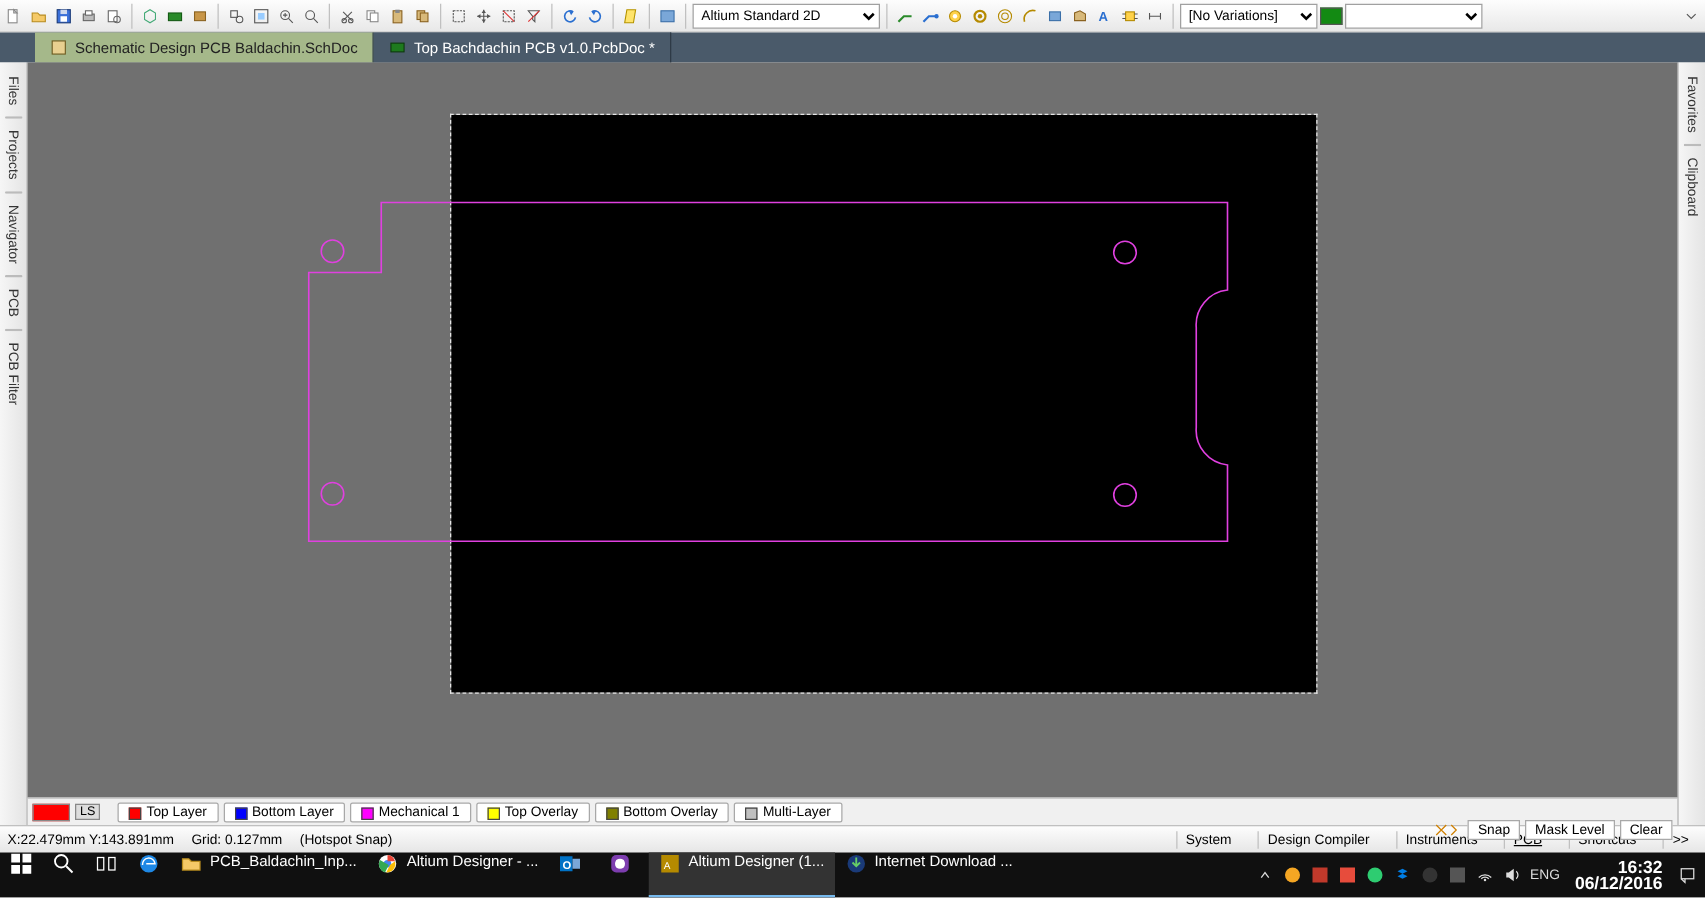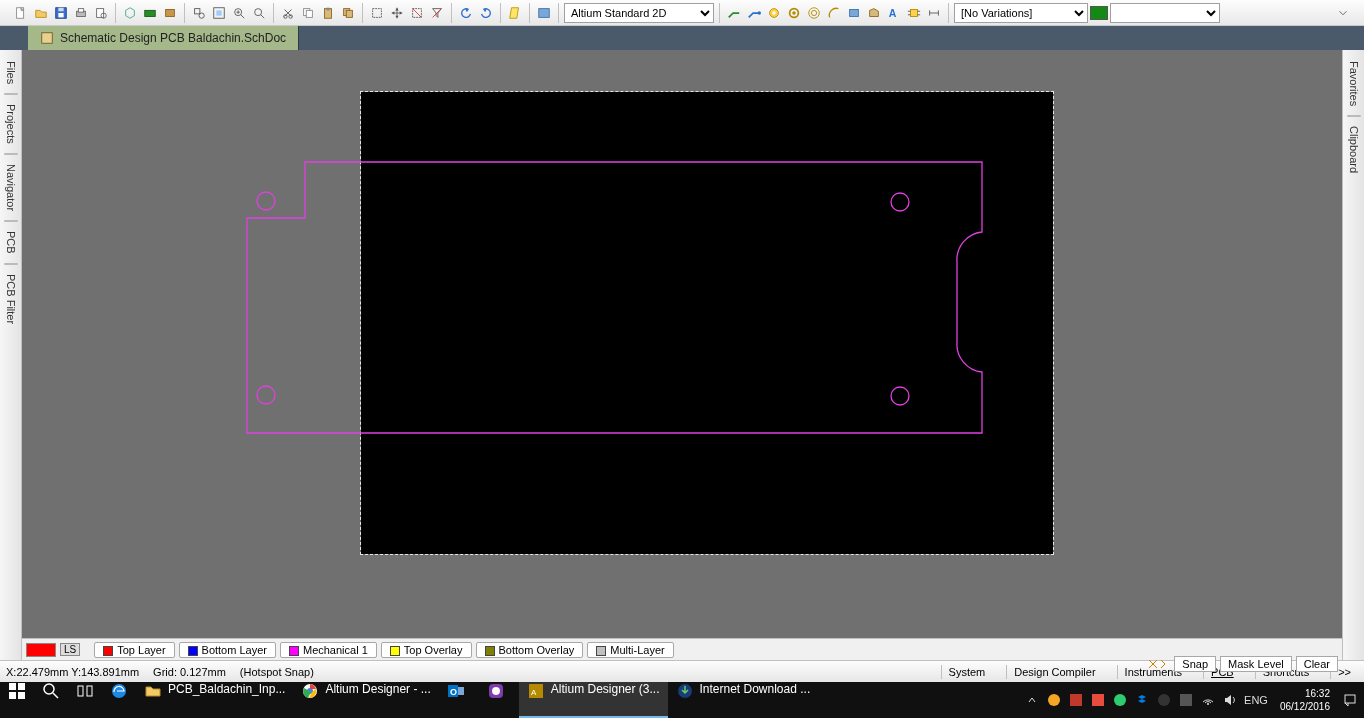--- a/index.html
+++ b/index.html
@@ -1,26 +1,26 @@
 <!DOCTYPE html>
 <html><head>
 <meta charset="utf-8">
 <style>
 * { box-sizing: border-box; margin: 0; padding: 0; font-family: "Segoe UI", Tahoma, sans-serif; }
 html, body { width: 1364px; height: 718px; overflow: hidden; background: #f0f0f0; }
 .app { width: 1364px; height: 718px; display: flex; flex-direction: column; }
 
 
-.toolbar { height: 26px; background: linear-gradient(#fdfdfd,#e8e8e8); border-bottom: 1px solid #c9c9c9; display: flex; align-items: center; padding: 0 12px; gap: 2px; font-size: 11px; }
+.toolbar { height: 26px; background: linear-gradient(#fdfdfd,#e8e8e8); border-bottom: 1px solid #c9c9c9; display: flex; align-items: center; padding: 0 2px; gap: 2px; font-size: 11px; }
 .tb-sep { width: 1px; height: 20px; background: #c0c0c0; margin: 0 3px; }
 .tb-btn { width: 18px; height: 18px; display: flex; align-items: center; justify-content: center; border: 1px solid transparent; border-radius: 2px; cursor: pointer; }
 .tb-btn svg { width: 14px; height: 14px; }
 .tb-combo { height: 20px; border: 1px solid #a0a0a0; background: #fff; font-size: 11px; padding: 0 2px; }
 .tb-combo.wide { width: 150px; }
-.tb-combo.med { width: 134px; }
+.tb-combo.med { width: 110px; }
 .tb-combo.narrow { width: 110px; }
 .tb-swatch { width: 18px; height: 14px; border: 1px solid #555; background: #138a13; }
 
 
 .tabrow { height: 24px; background: #4a5a6a; display: flex; align-items: stretch; padding-left: 28px; }
 .doc-tab { display: flex; align-items: center; gap: 6px; padding: 0 12px; font-size: 12px; color: #fff; border-right: 1px solid #2e3a46; cursor: pointer; }
 .doc-tab.inactive { background: #a5b88a; color: #222; }
 .doc-tab.active { background: #4a5a6a; color: #fff; }
 .doc-tab .doc-ico { width: 14px; height: 14px; }
 
@@ -51,21 +51,21 @@
 .statusbar .sp { flex: 1; }
 .statusbar .sb-btn { padding: 1px 7px; border-left: 1px solid #c0c0c0; cursor: pointer; text-align: right; }
 .statusbar .sb-btn:first-of-type { border-left: none; }
 
 
 .taskbar { height: 36px; background: #101010; display: flex; align-items: center; color: #fff; font-size: 12px; }
 .taskbar .tb-item { height: 36px; padding: 0 8px; display: flex; align-items: flex-start; gap: 6px; cursor: pointer; }
 .taskbar .tb-item.active { background: #333; border-bottom: 2px solid #76b9ed; }
 .taskbar .tray { margin-left: auto; display: flex; align-items: center; gap: 6px; padding-right: 6px; }
 .taskbar .tray .ico { width: 16px; height: 16px; display: flex; align-items: center; justify-content: center; font-size: 11px; color: #ddd; }
-.taskbar .clock { text-align: right; font-size: 10px; line-height: 13px; padding: 0 6px; }
+.taskbar .clock { text-align: right; font-size: 14px; line-height: 13px; padding: 0 6px; font-weight: bold; }
 .taskbar .ticon { width: 18px; height: 18px; display:flex; align-items:center; justify-content:center; }
 
 </style>
 </head>
 <body>
 
 <div class="app">
 
   <div class="toolbar">
     <div class="tb-btn">
@@ -297,20 +297,26 @@
         </svg>
       </div>
   </div>
 
   <div class="tabrow">
     <div class="doc-tab inactive">
       <svg class="doc-ico" viewBox="0 0 16 16">
           <rect x="2" y="2" width="12" height="12" fill="#e8d090" stroke="#6b5a20"></rect>
         </svg>
       <span>Schematic Design PCB Baldachin.SchDoc</span>
+    </div>
+    <div class="doc-tab active">
+      <svg class="doc-ico" viewBox="0 0 16 16">
+          <rect x="2" y="4" width="12" height="8" fill="#1e7a1e" stroke="#0c3a0c"></rect>
+        </svg>
+      <span>Top Bachdachin PCB v1.0.PcbDoc *</span>
     </div>
   </div>
 
   <div class="middle">
     <div class="side-tabs">
       <div class="vtab">Files</div>
       <div class="vtab sep"></div>
       <div class="vtab">Projects</div>
       <div class="vtab sep"></div>
       <div class="vtab">Navigator</div>
@@ -483,21 +489,21 @@
         </div>
       <span></span>
     </div>
     <div class="tb-item active">
       <div class="ticon">
           <svg viewBox="0 0 18 18">
             <rect x="2" y="2" width="14" height="14" fill="#b58a00"></rect>
             <text x="4" y="13" font-size="8" fill="#fff">A</text>
           </svg>
         </div>
-      <span>Altium Designer (3...</span>
+      <span>Altium Designer (1...</span>
     </div>
     <div class="tb-item">
       <div class="ticon">
           <svg viewBox="0 0 18 18">
             <circle cx="9" cy="9" r="7" fill="#1a3a78"></circle>
             <path d="M9 4 L9 11 M6 8 L9 11 L12 8" fill="none" stroke="#6c6" stroke-width="1.5"></path>
           </svg>
         </div>
       <span>Internet Download ...</span>
     </div>

